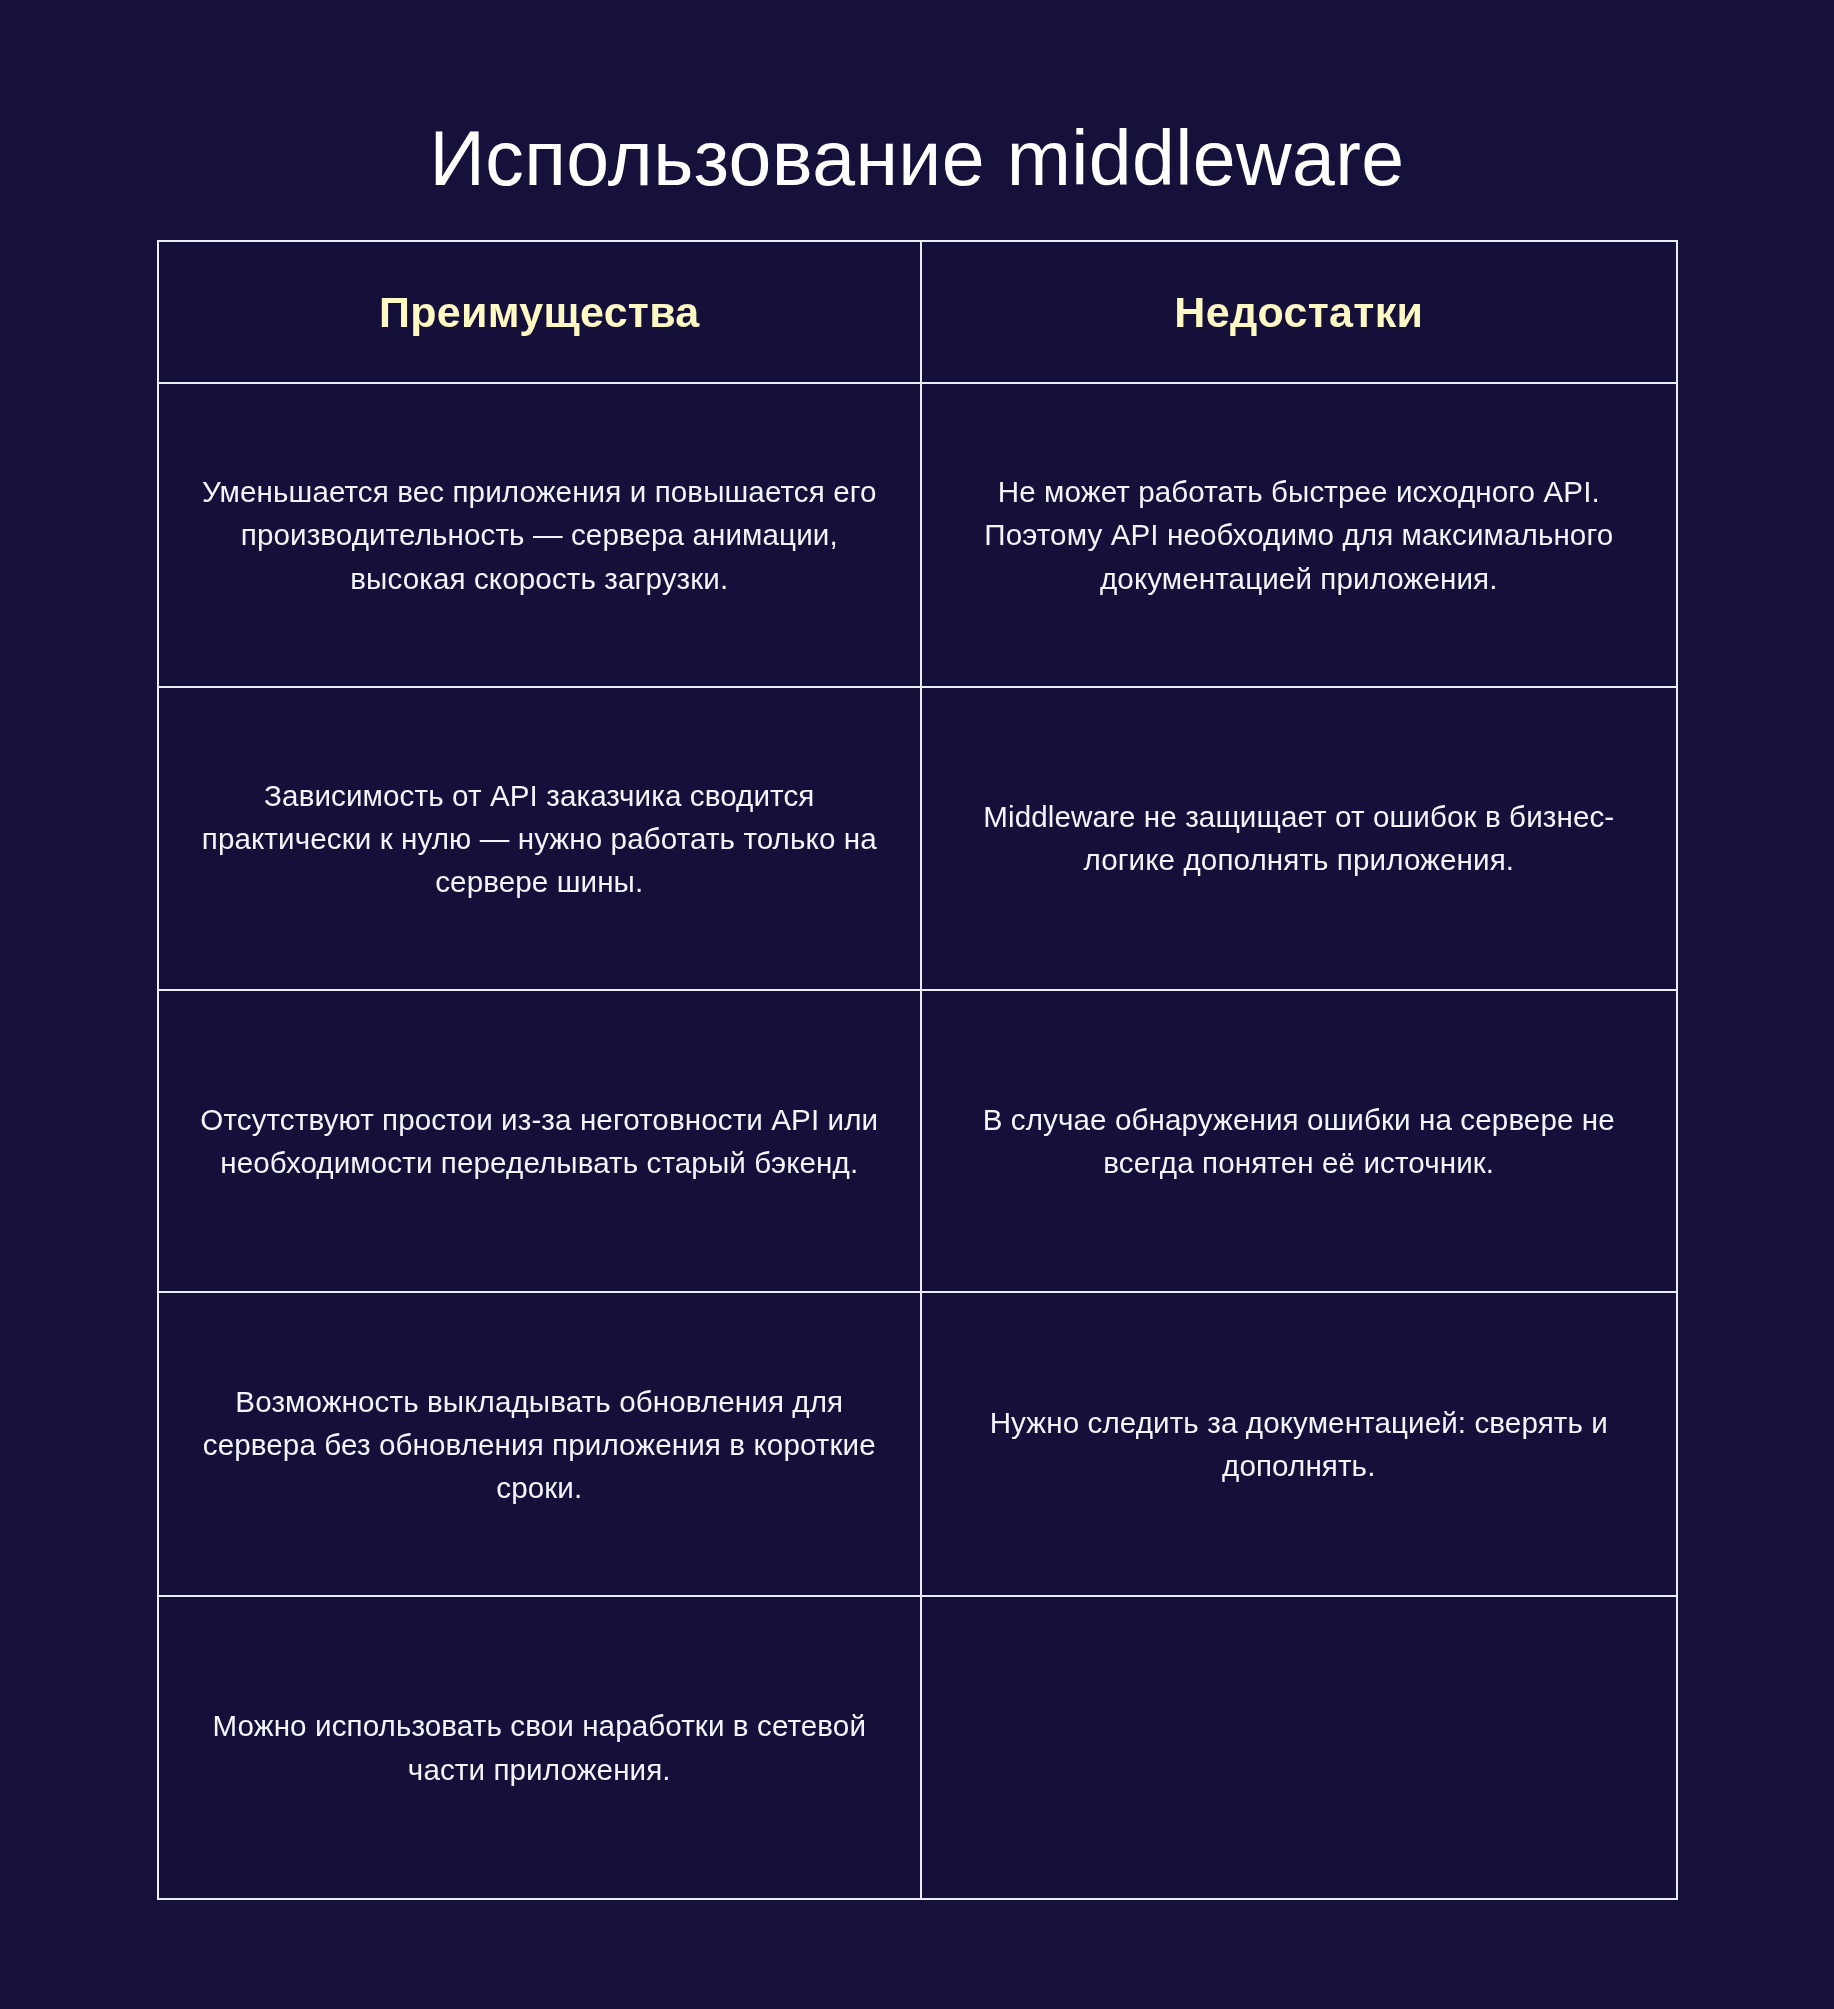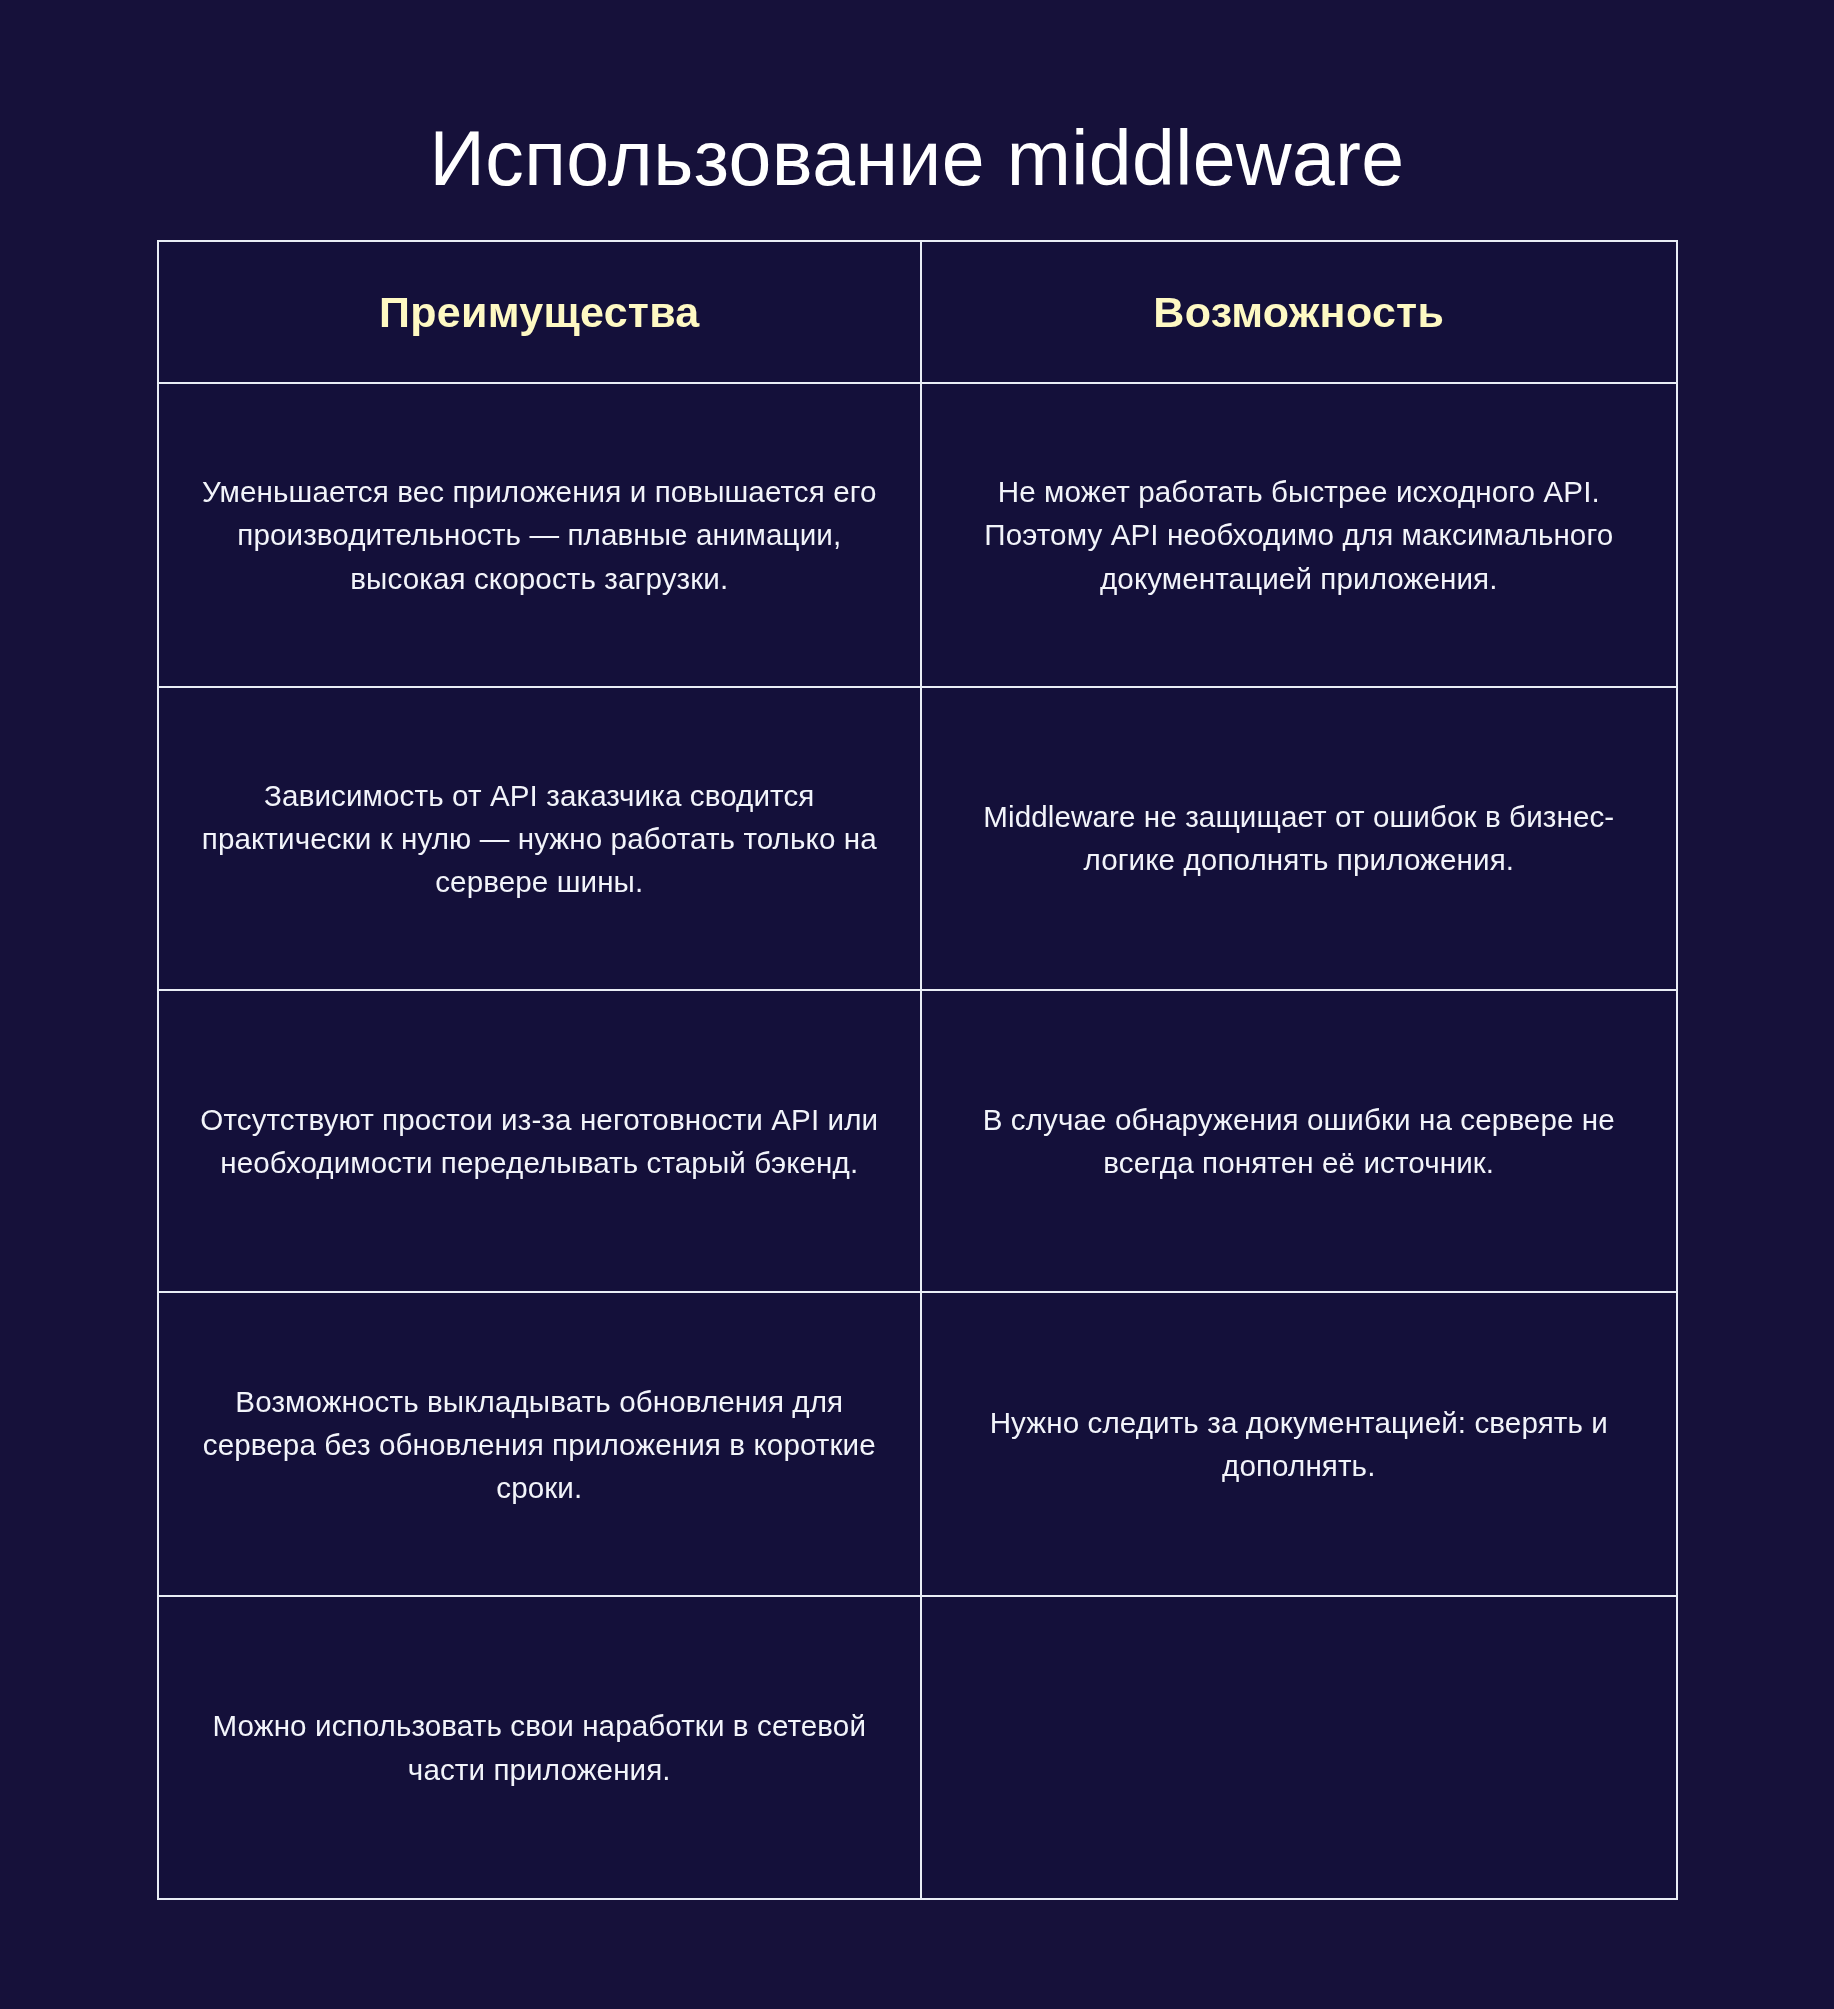--- a/index.html
+++ b/index.html
@@ -102,26 +102,26 @@
 
   <div class="table-wrap">
     <table class="cmp-table">
       <colgroup>
         <col class="col-pros">
         <col class="col-cons">
       </colgroup>
       <thead>
         <tr>
           <th>Преимущества</th>
-          <th>Возможность</th>
+          <th>Недостатки</th>
         </tr>
       </thead>
       <tbody>
         <tr class="r1">
-          <td>Уменьшается вес приложения и повышается его производительность — плавные анимации, высокая скорость загрузки.</td>
+          <td>Уменьшается вес приложения и повышается его производительность — сервера анимации, высокая скорость загрузки.</td>
           <td>Не может работать быстрее исходного API. Поэтому API необходимо для максимального документацией приложения.</td>
         </tr>
         <tr class="r2">
           <td>Зависимость от API заказчика сводится практически к нулю — нужно работать только на сервере шины.</td>
           <td>Middleware не защищает от ошибок в бизнес-логике дополнять приложения.</td>
         </tr>
         <tr class="r3">
           <td>Отсутствуют простои из-за неготовности API или необходимости переделывать старый бэкенд.</td>
           <td>В случае обнаружения ошибки на сервере не всегда понятен её источник.</td>
         </tr>

